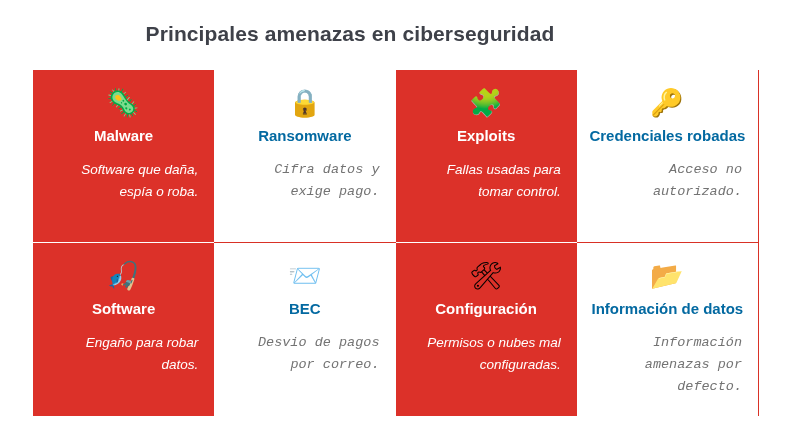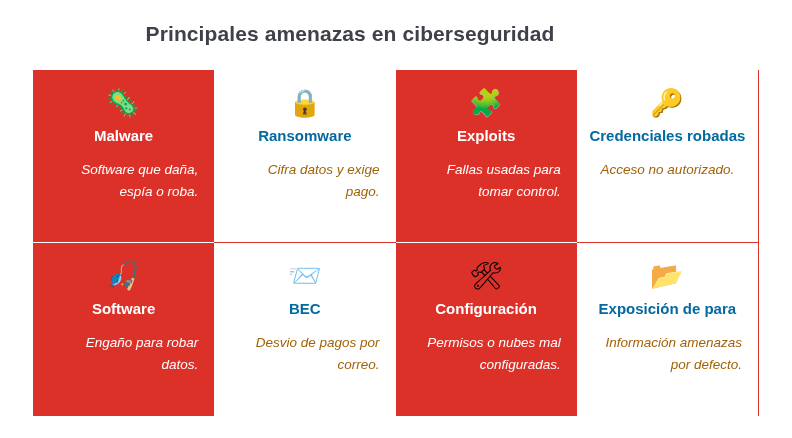--- a/index.html
+++ b/index.html
@@ -90,21 +90,22 @@
     font-size: 13.5px;
     font-style: italic;
     line-height: 22px;
     text-align: right;
     max-width: 152px;
   }
   .card.red .card-desc {
     color: #ffffff;
   }
   .card.white .card-desc {
-    color: #a16207;
+    color: #737373;
+    font-family: Liberation Mono, monospace;
   }
 </style>
 </head>
 <body>
 
 <div class="infographic">
 
   <div class="page-title">Principales amenazas en ciberseguridad</div>
 
   <div class="grid">
@@ -146,18 +147,18 @@
     </div>
 
     <div class="card red row2">
       <span class="card-icon">🛠</span>
       <div class="card-title">Configuración</div>
       <div class="card-desc">Permisos o nubes mal configuradas.</div>
     </div>
 
     <div class="card white row2">
       <span class="card-icon">📂</span>
-      <div class="card-title">Exposición de para</div>
+      <div class="card-title">Información de datos</div>
       <div class="card-desc">Información amenazas por defecto.</div>
     </div>
   </div>
 
 </div>
 
 </body></html>

